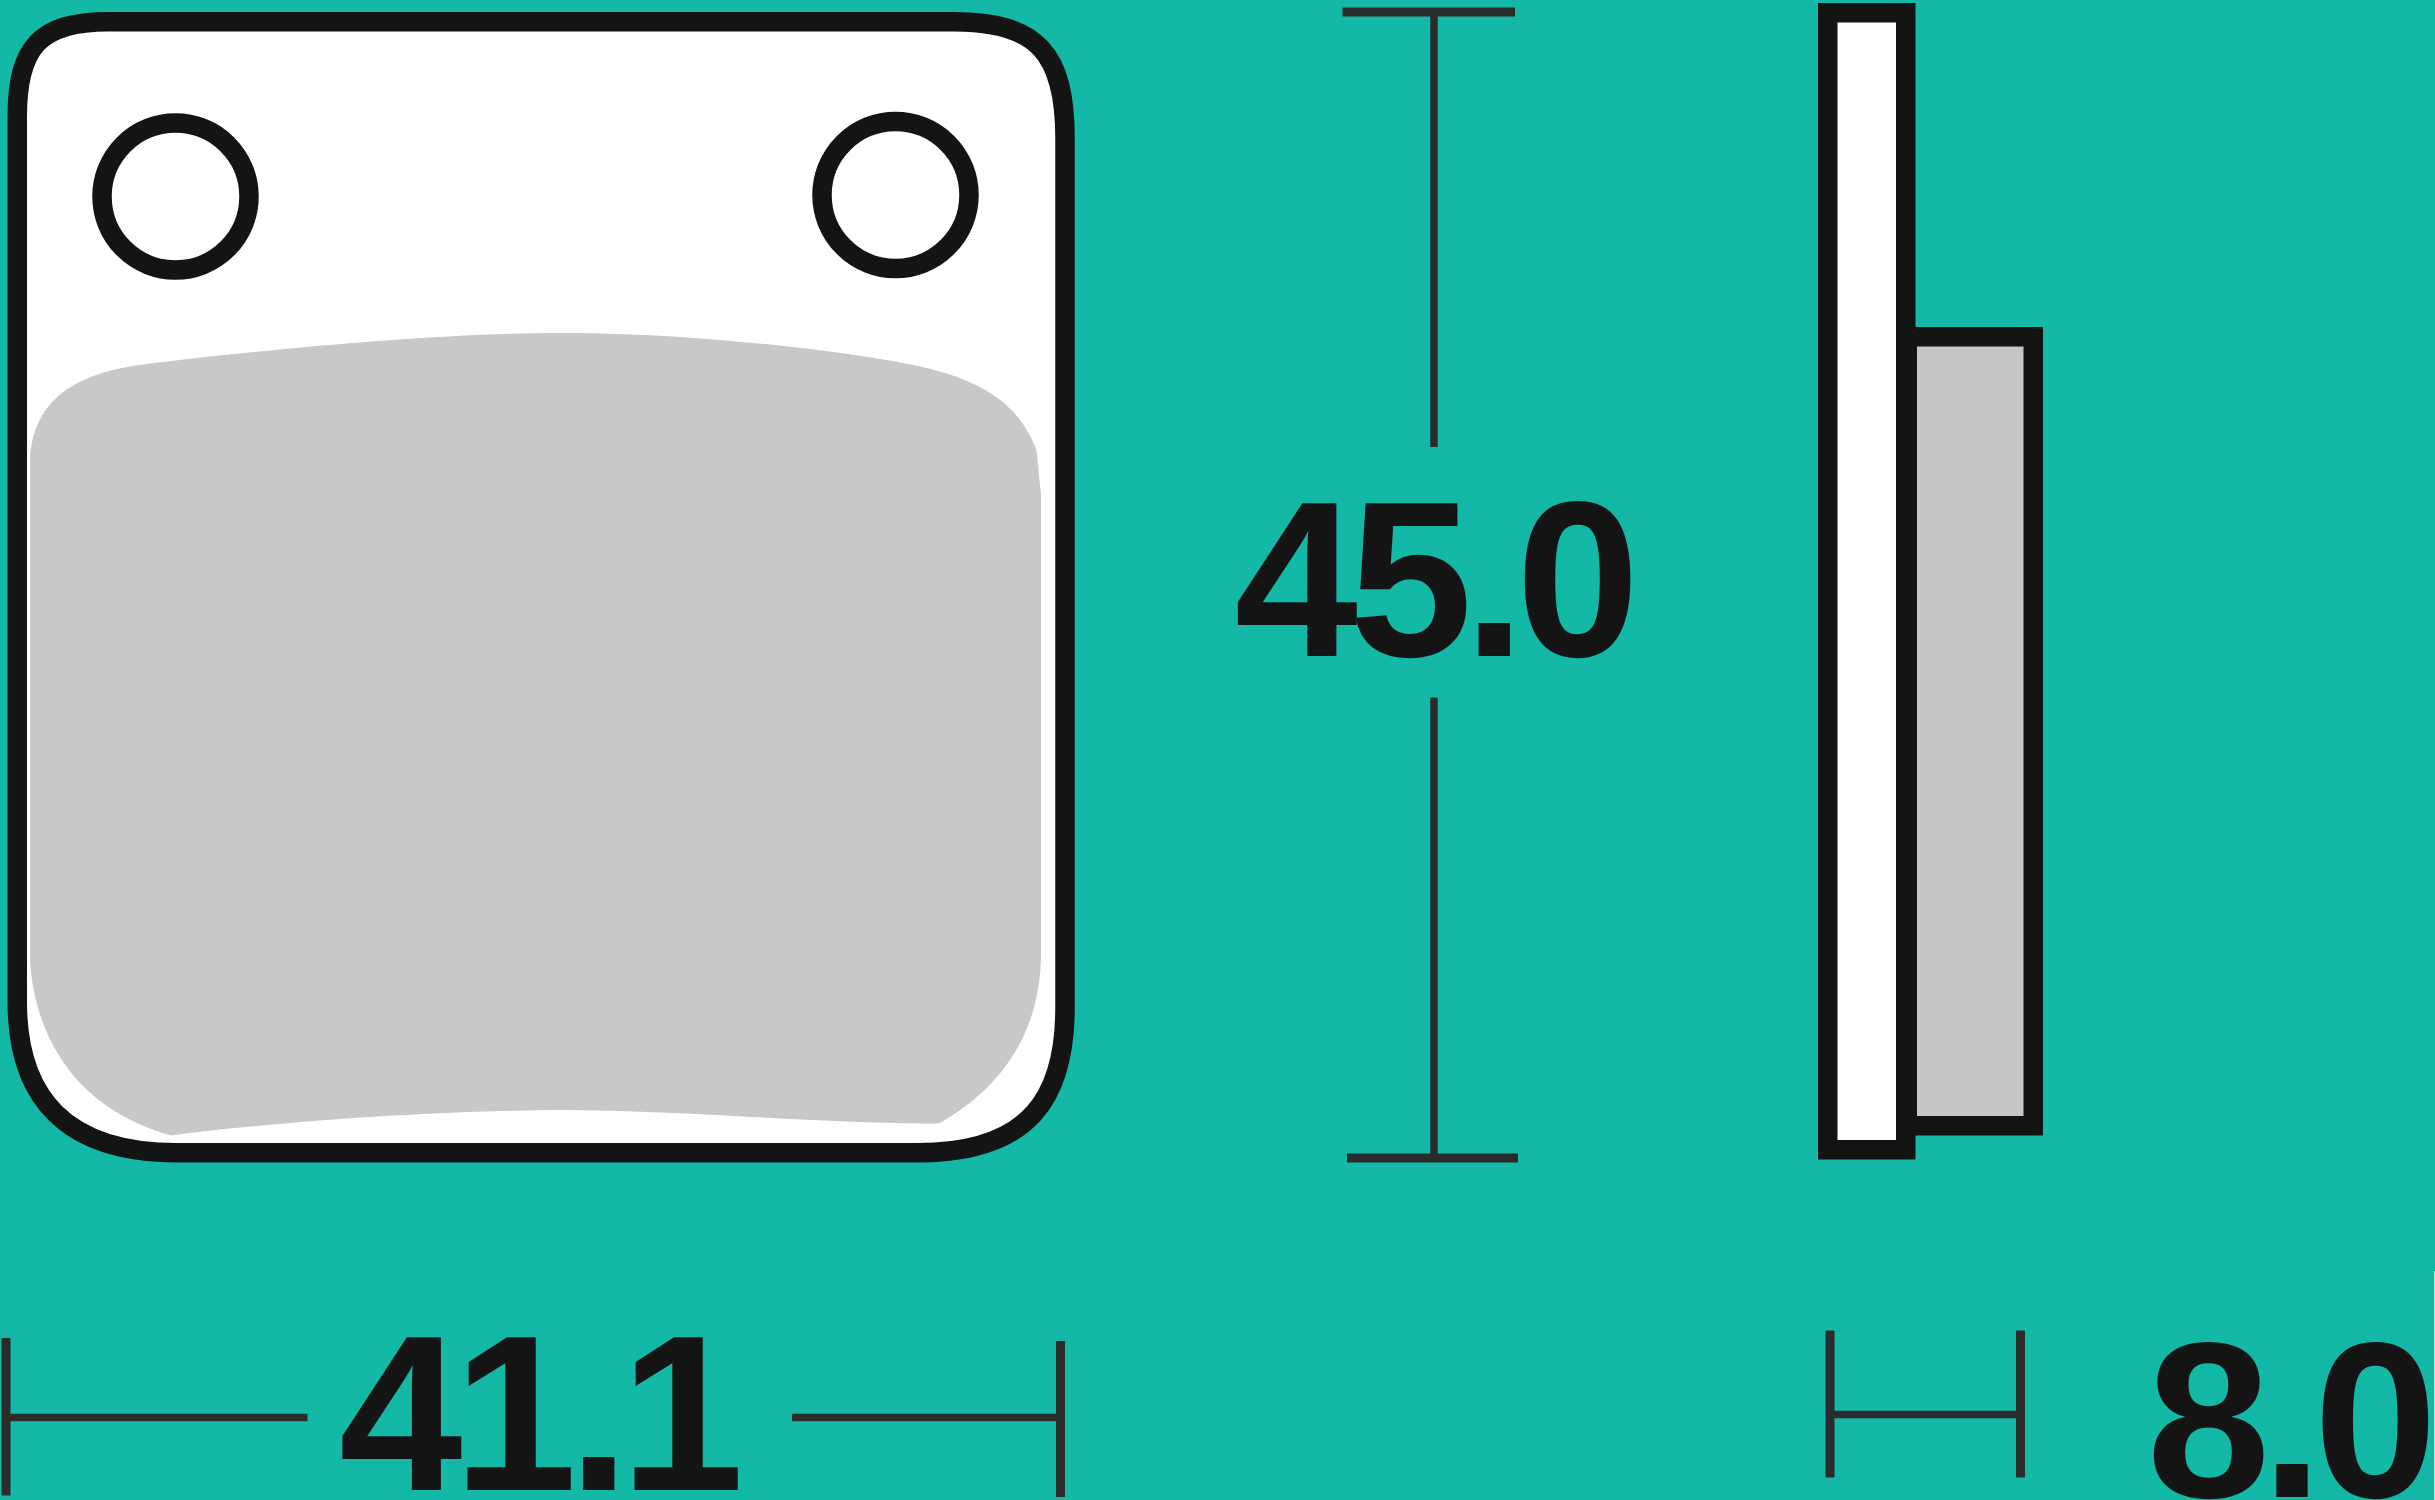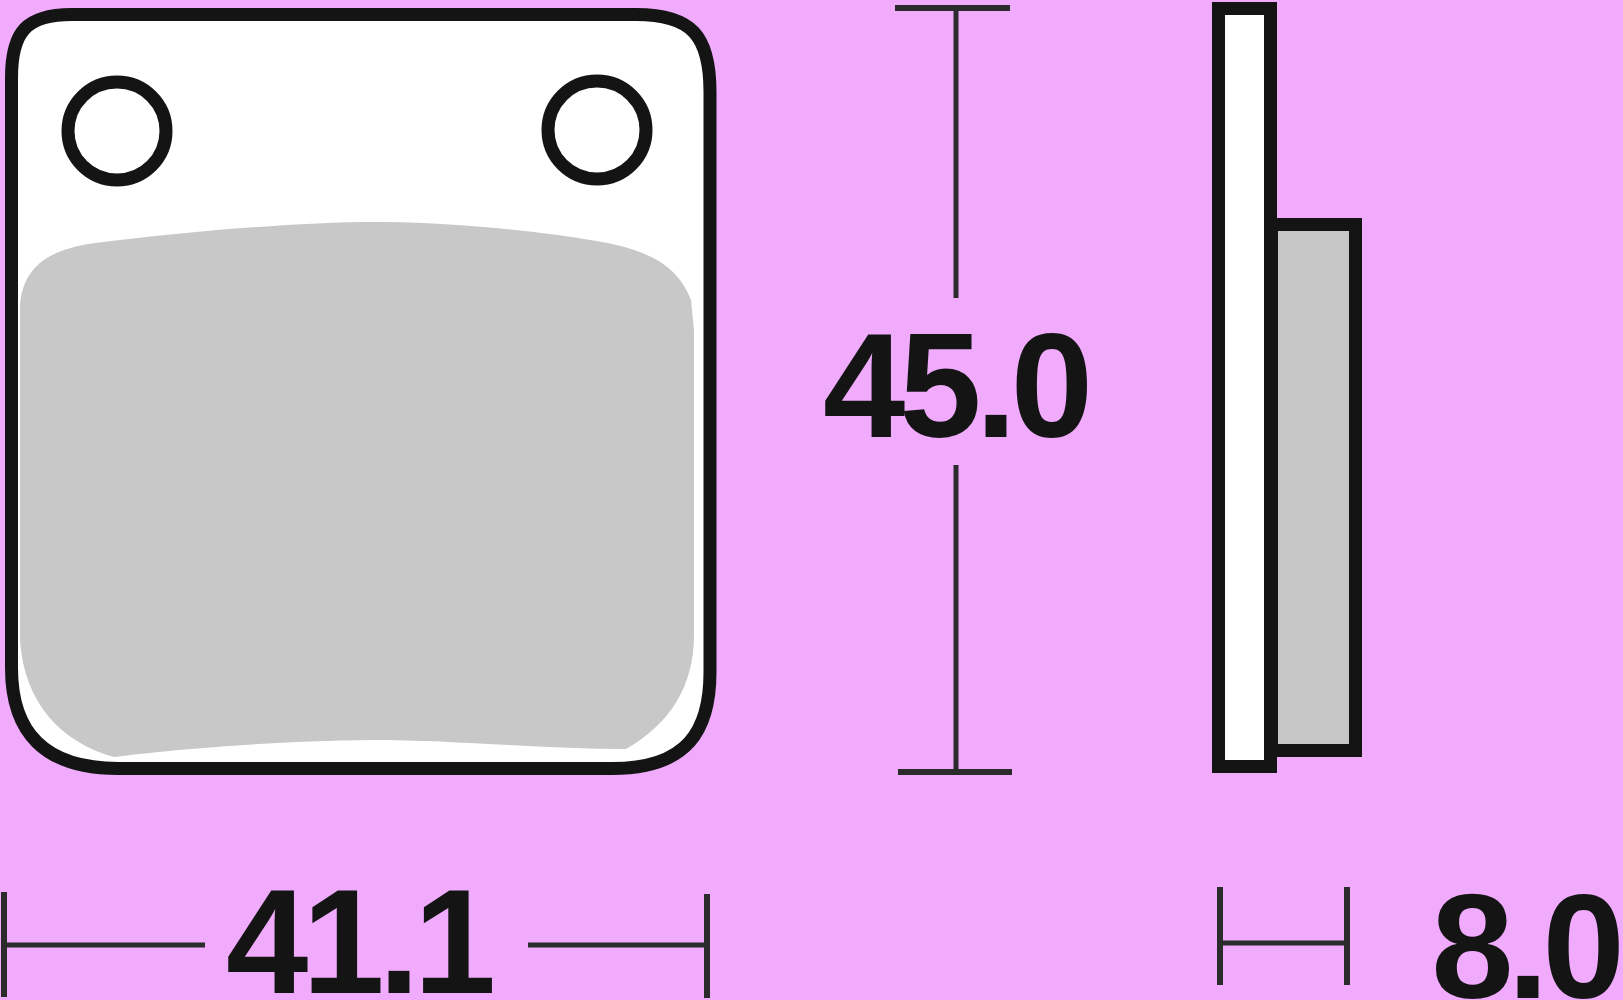--- a/index.html
+++ b/index.html
@@ -4,21 +4,21 @@
 <style>
   html, body {
     margin: 0;
     padding: 0;
     background: #ffffff;
   }
   .canvas {
     position: relative;
     width: 1623px;
     height: 1000px;
-    background: #f0abfc;
+    background: #14b8a6;
     overflow: hidden;
     font-family: "Liberation Sans", sans-serif;
   }
   svg { display: block; }
   .dim-text {
     font-family: "Liberation Sans", sans-serif;
     font-weight: bold;
     font-size: 148px;
     letter-spacing: -6px;
     fill: #141414;

